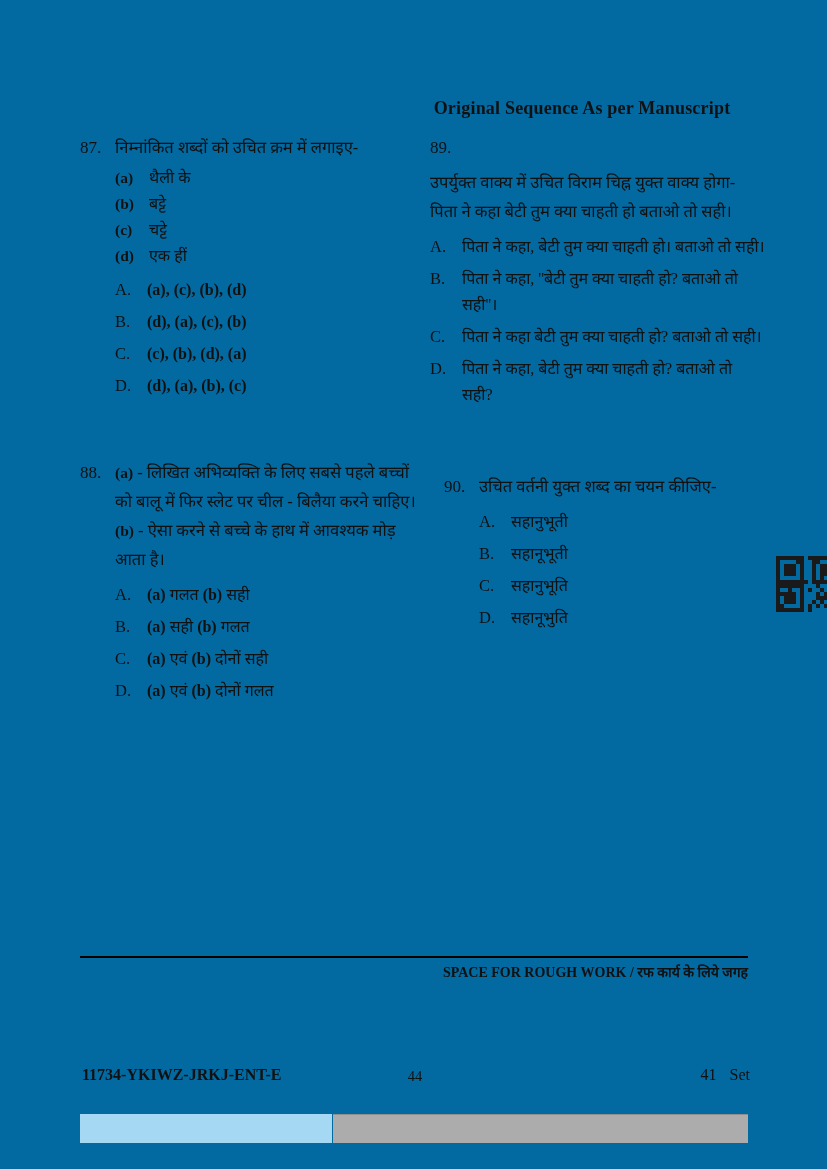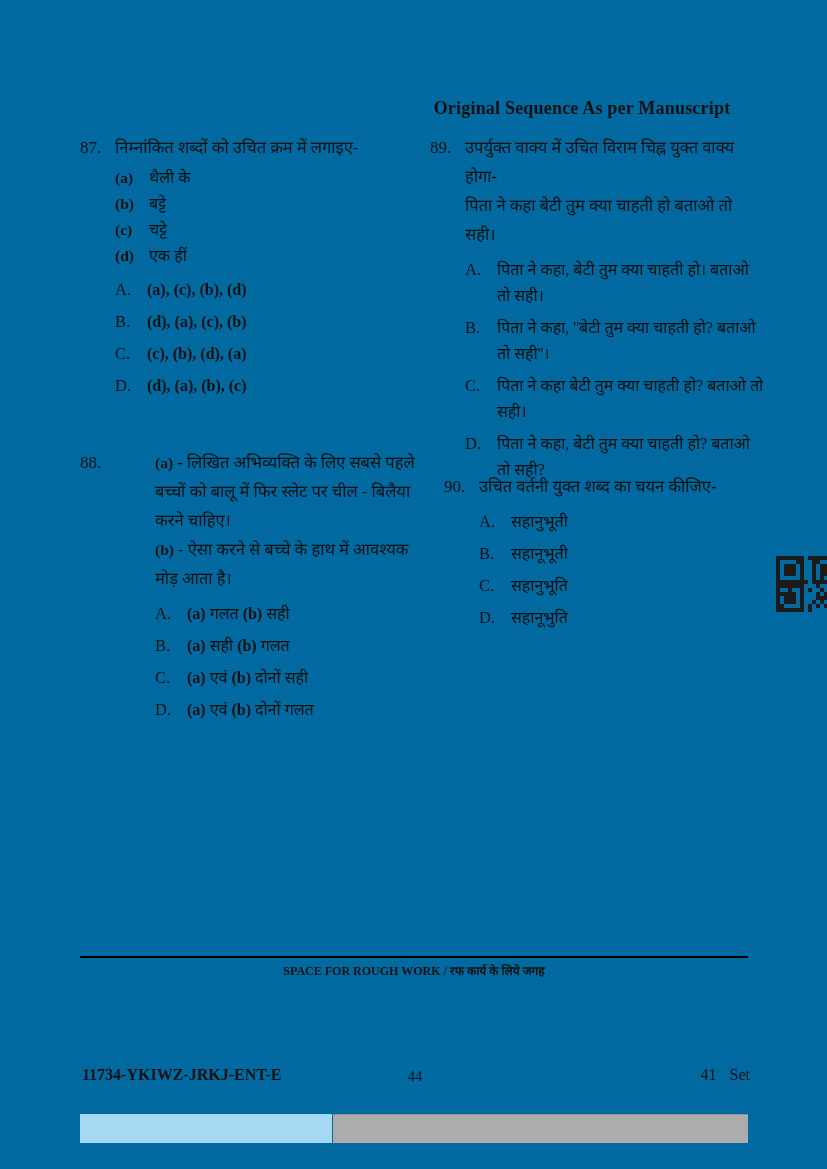--- a/index.html
+++ b/index.html
@@ -14,22 +14,22 @@
     color:#111;
   }
   .title {
     position:absolute; top:98px; left:408px; width:348px;
     text-align:center;
     font-size:18px; font-weight:bold;
     letter-spacing:0.2px;
   }
   .question { position:absolute; display:flex; }
   .pos-q0 { top:133px; left:80px;  width:350px; }
-  .pos-q1 { top:448px; left:80px;  width:350px;gap:40px; }
-  .pos-q2 { top:133px; left:430px; width:335px; }
+  .pos-q1 { top:458px; left:80px;  width:350px; }
+  .pos-q2 { top:133px; left:430px; width:335px;flex-direction:column; }
   .pos-q3 { top:472px; left:430px; width:335px;margin-left:14px; }
   .qnum { width:35px; flex:0 0 35px; font-weight:normal; font-size:17px; line-height:29px; }
   .qbody { flex:1; }
   .qline { font-size:16.5px; line-height:29px; }
   .qline .b { font-weight:bold; font-family:"Liberation Serif",serif; font-size:15.5px; }
   .letters { margin-top:3px; }
   .letter-row { display:flex; line-height:26px; }
   .letter-label { width:34px; flex:0 0 34px; font-weight:bold; font-size:15.5px; }
   .letter-text { font-size:16px; }
   .choices { margin-top:8px; }
@@ -40,21 +40,21 @@
   .qr-wrap {
     position:absolute; top:556px; right:0; width:51px; height:58px;
     overflow:hidden;
   }
   .ruleline {
     position:absolute; top:956px; left:80px; width:668px; height:2px;
     background:#000;
   }
   .rough-label {
     position:absolute; top:962px; left:80px; width:668px;
-    text-align:center; font-weight:bold; font-size:12px;
+    text-align:right; font-weight:bold; font-size:14px;
   }
   .footer { position:absolute; top:1066px; left:80px; width:670px; height:22px; }
   .footer-code { position:absolute; left:2px; top:0; font-weight:bold; font-size:16px; }
   .footer-page { position:absolute; left:50%; transform:translateX(-50%); top:2px; font-size:14.5px; }
   .footer-set  { position:absolute; right:0; top:0; font-weight:normal; font-size:16px; }
   .footer-set .gap { display:inline-block; width:13px; }
   .bar { position:absolute; top:1114px; height:29px; }
   .bar-blue { left:80px;  width:252px; background:#a5d8f3; }
   .bar-gray { left:333px; width:415px; background:#acacac; border-top:1px solid #8f8f8f; }
 </style>

